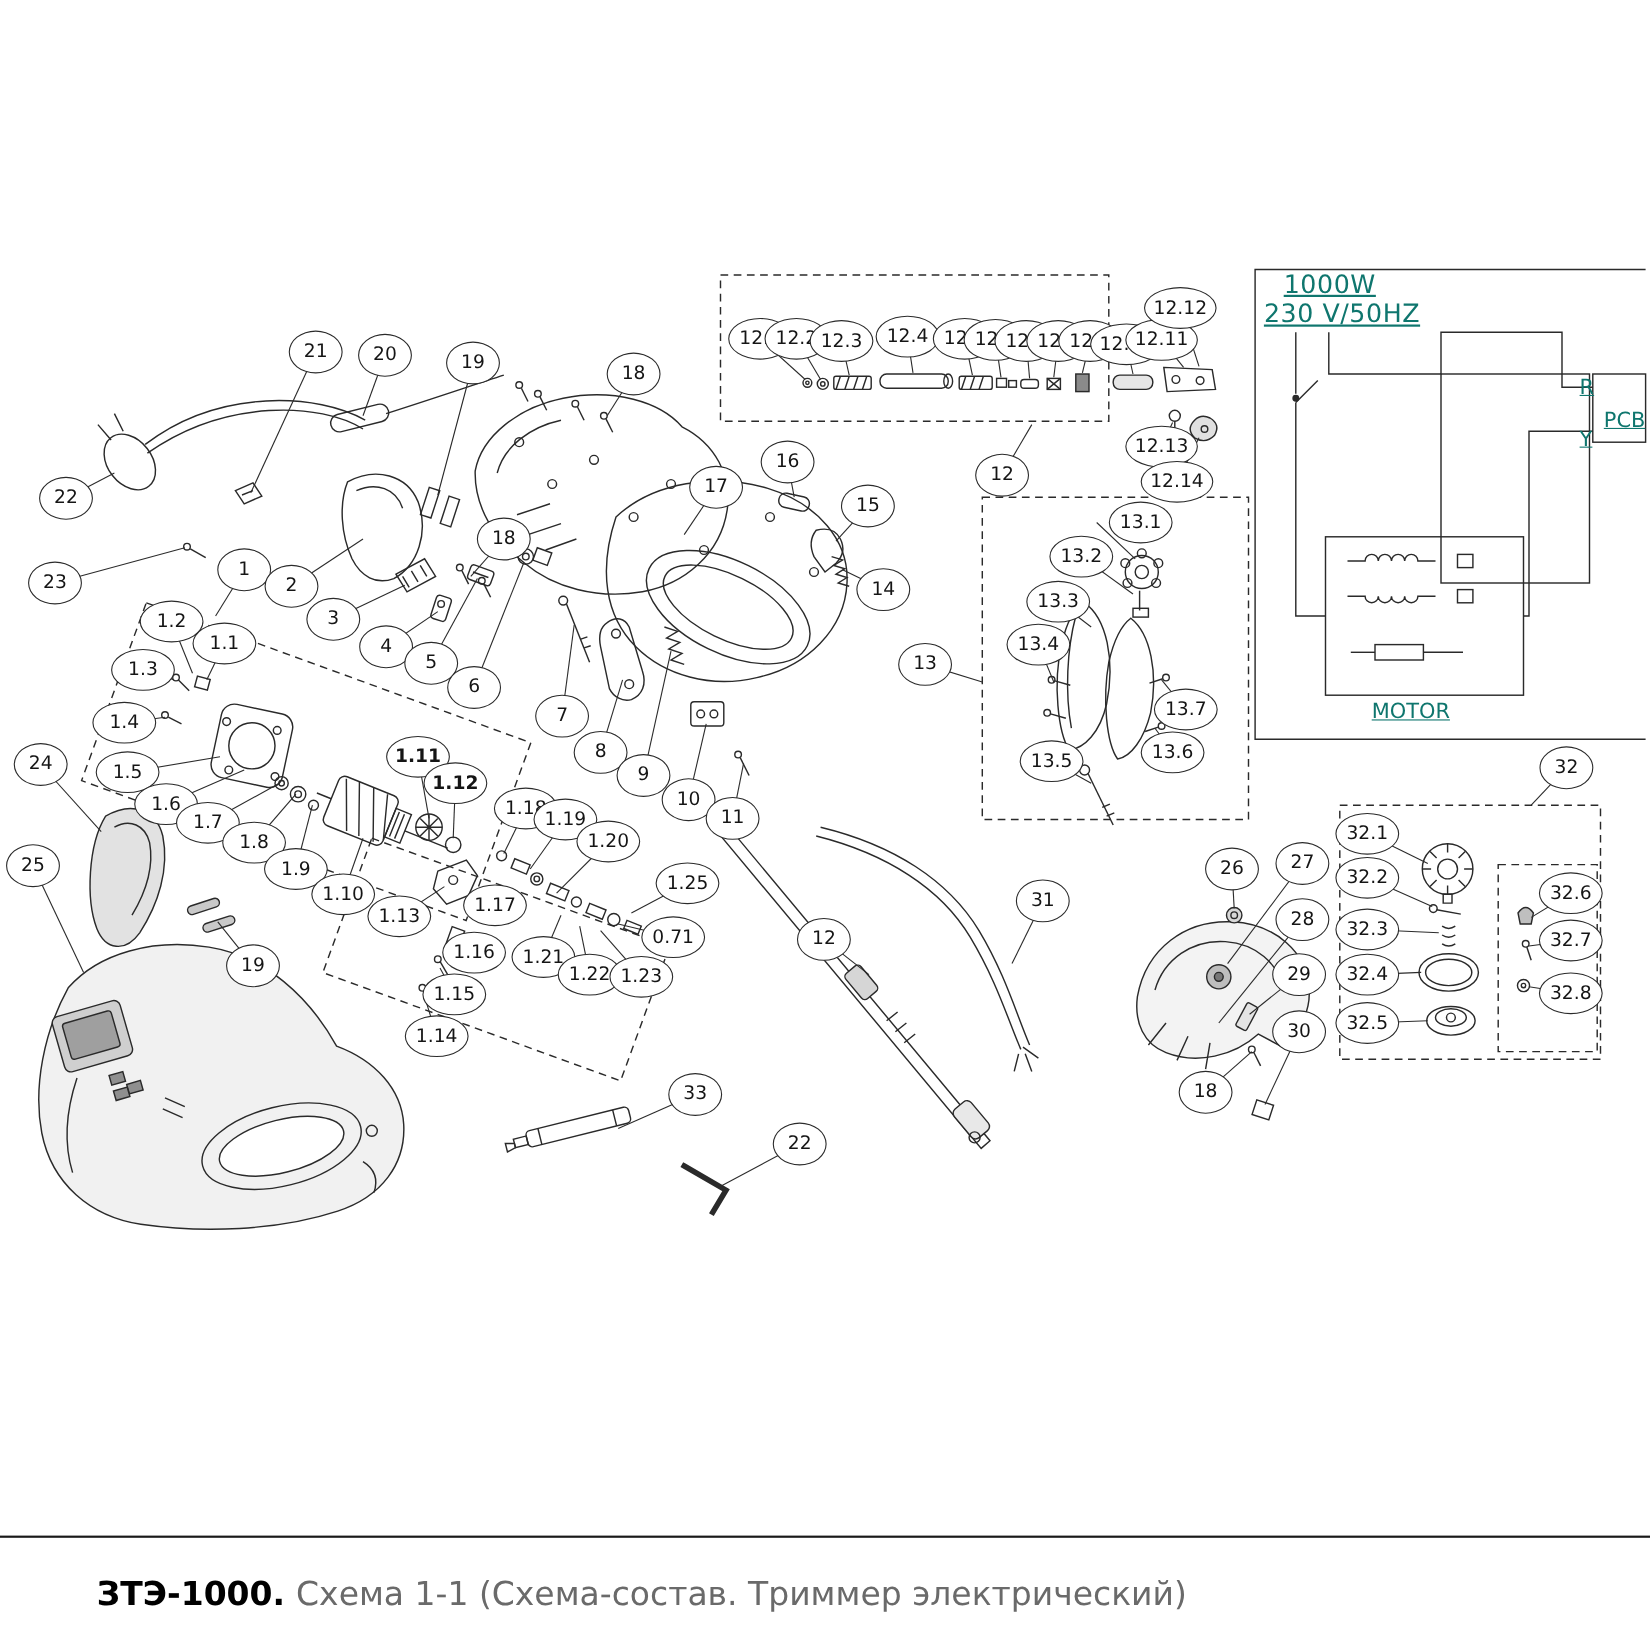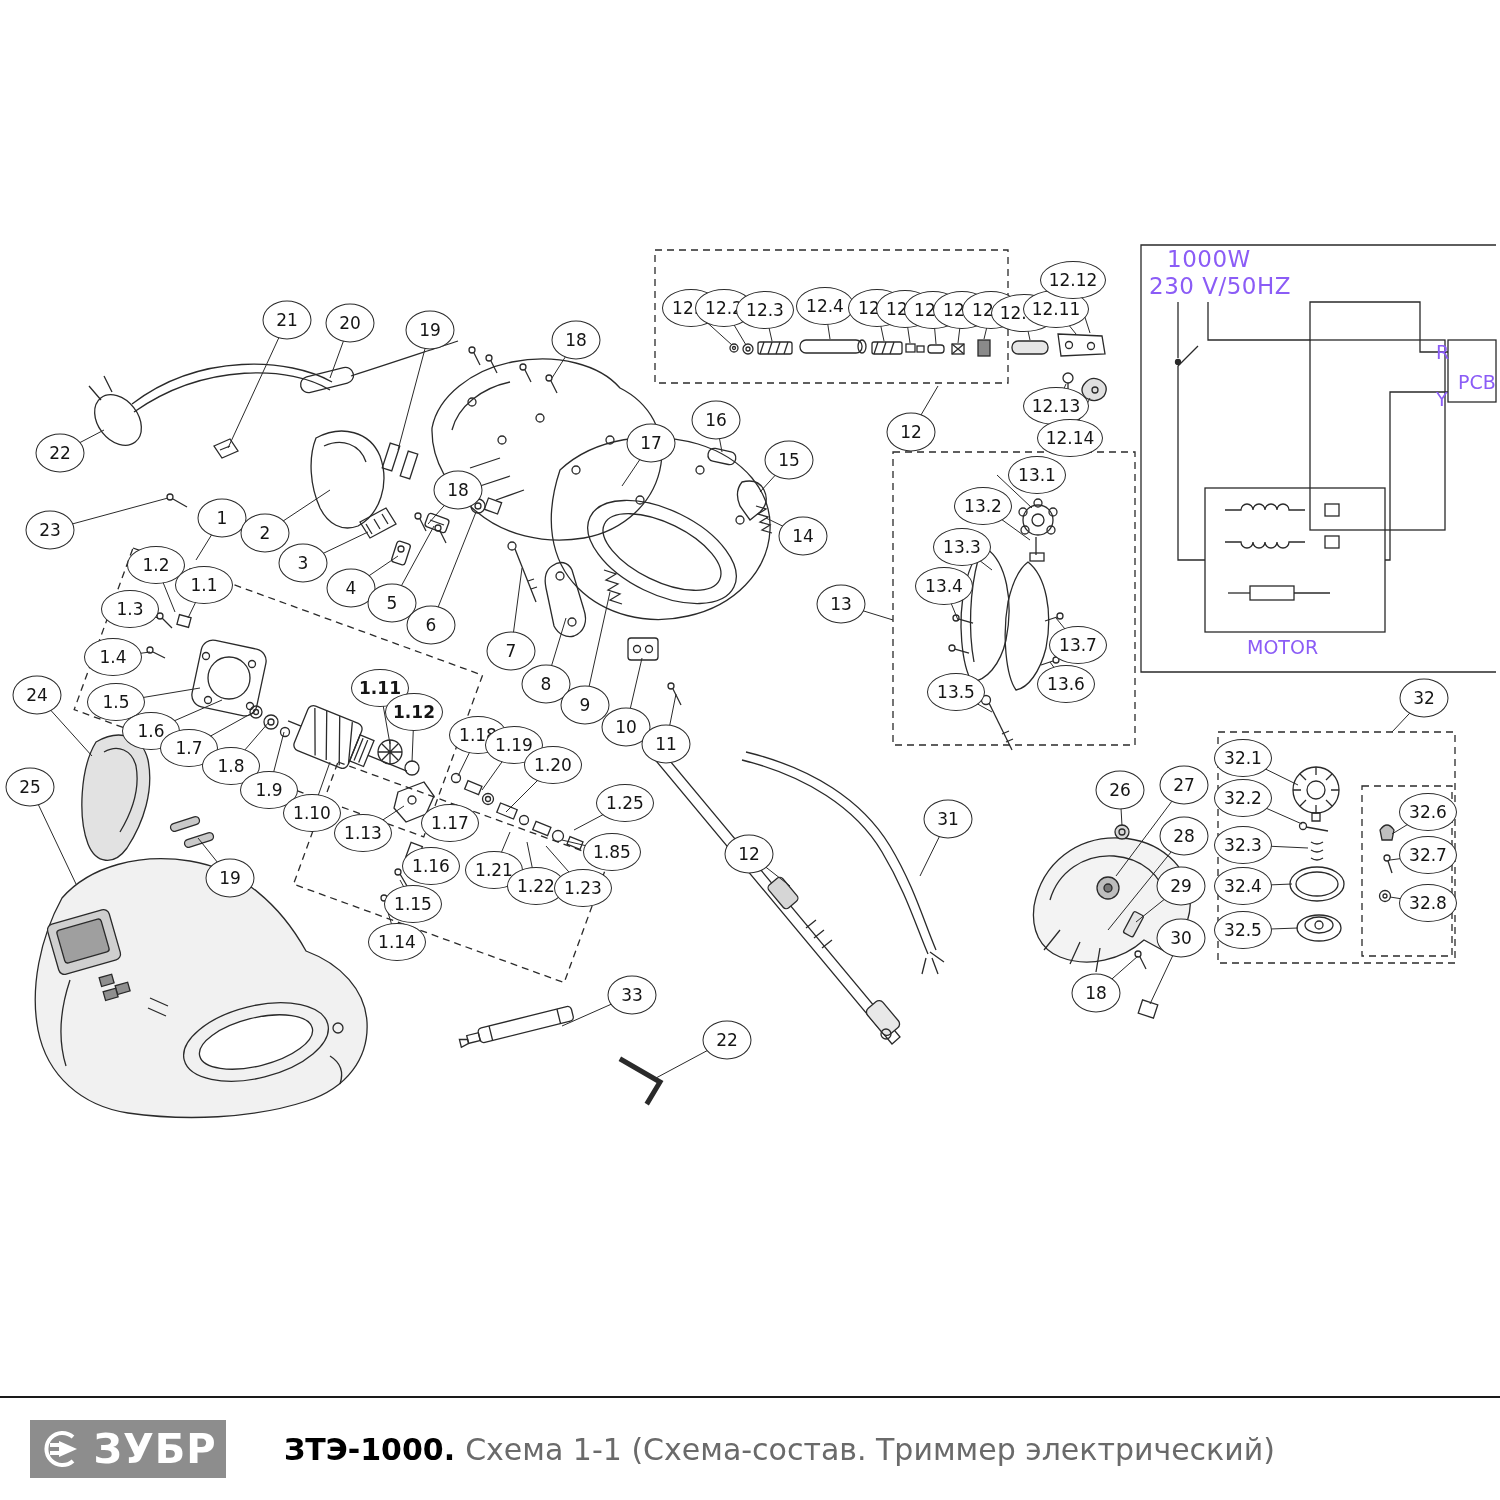--- a/index.html
+++ b/index.html
@@ -10,21 +10,21 @@
   #callouts { position:absolute; inset:0; }
   .callout {
     position:absolute; transform:translate(-50%,-50%);
     min-width:37px; height:37px; padding:0 5px;
     border:1.6px solid #2b2b2b; border-radius:50%;
     background:#ffffff; display:flex; align-items:center; justify-content:center;
     font-size:17px; font-weight:500; color:#151515; line-height:1;
   }
   .callout.w2 { min-width:46px; height:36px; }
   .callout.w3 { min-width:54px; height:36px; }
-  .anno { position:absolute; color:#8b5cf6; white-space:nowrap; }
+  .anno { position:absolute; color:#0f766e; white-space:nowrap;text-decoration:underline; }
   .anno.big { font-size:23px; font-weight:500; letter-spacing:0.5px; }
   .anno.small { font-size:19px; font-weight:500; }
   .footer-rule { position:absolute; left:0; right:0; top:1396px; border-top:2px solid #1a1a1a; }
   .footer { position:absolute; left:30px; right:30px; top:1418px; height:62px; display:flex; align-items:center; }
   .logo { width:196px; height:58px; background:#8d8d8d; color:#fff; display:flex; align-items:center; justify-content:center; gap:10px; font-weight:bold; font-size:40px; letter-spacing:1px; }
   .caption { margin-left:58px; font-size:30px; color:#6a6a6a; white-space:nowrap; }
   .caption .model { color:#000; font-weight:bold; margin-right:10px; }
 </style>
 </head>
 <body>
@@ -479,21 +479,21 @@
       <div class="callout w2" style="left: 397px; top: 942px;">1.14</div>
       <div class="callout w2" style="left: 413px; top: 904px;">1.15</div>
       <div class="callout w2" style="left: 431px; top: 866px;">1.16</div>
       <div class="callout w2" style="left: 450px; top: 823px;">1.17</div>
       <div class="callout w2" style="left: 478px; top: 735px;">1.18</div>
       <div class="callout w2" style="left: 514px; top: 745px;">1.19</div>
       <div class="callout w2" style="left: 553px; top: 765px;">1.20</div>
       <div class="callout w2" style="left: 494px; top: 870px;">1.21</div>
       <div class="callout w2" style="left: 536px; top: 886px;">1.22</div>
       <div class="callout w2" style="left: 583px; top: 888px;">1.23</div>
-      <div class="callout w2" style="left: 612px; top: 852px;">1.85</div>
+      <div class="callout w2" style="left: 612px; top: 852px;">0.71</div>
       <div class="callout w2" style="left: 625px; top: 803px;">1.25</div>
       <div class="callout" style="left: 37px; top: 695px;">24</div>
       <div class="callout" style="left: 30px; top: 787px;">25</div>
       <div class="callout" style="left: 230px; top: 878px;">19</div>
       <div class="callout" style="left: 749px; top: 854px;">12</div>
       <div class="callout" style="left: 948px; top: 819px; text-align: center;">31</div>
       <div class="callout" style="left: 632px; top: 995px;">33</div>
       <div class="callout" style="left: 727px; top: 1040px;">22</div>
       <div class="callout" style="left: 1120px; top: 790px;">26</div>
       <div class="callout" style="left: 1184px; top: 785px;">27</div>
@@ -515,24 +515,16 @@
   <div class="anno big" style="left:1167px; top:246px;">1000W</div>
   <div class="anno big" style="left:1149px; top:273px;">230 V/50HZ</div>
   <div class="anno small" style="left:1436px; top:341px;">R</div>
   <div class="anno small" style="left:1458px; top:371px;">PCB</div>
   <div class="anno small" style="left:1436px; top:388px;">Y</div>
   <div class="anno small" style="left:1247px; top:636px;">MOTOR</div>
 </div>
 
 <div class="footer-rule"></div>
 <div class="footer">
-  <div class="logo">
-    <svg width="44" height="44" viewBox="0 0 44 44">
-      <path d="M34,10 A16,16 0 1,0 34,34" fill="none" stroke="#ffffff" stroke-width="4"></path>
-      <path d="M20,14 L38,22 L20,30 z" fill="#ffffff"></path>
-      <path d="M11,18 h10 M11,26 h10" stroke="#ffffff" stroke-width="4"></path>
-    </svg>
-    <span>ЗУБР</span>
-  </div>
   <div class="caption">
     <span class="model">ЗТЭ-1000.</span><span class="rest">Схема 1-1 (Схема-состав. Триммер электрический)</span>
   </div>
 </div>
 
 </body></html>

